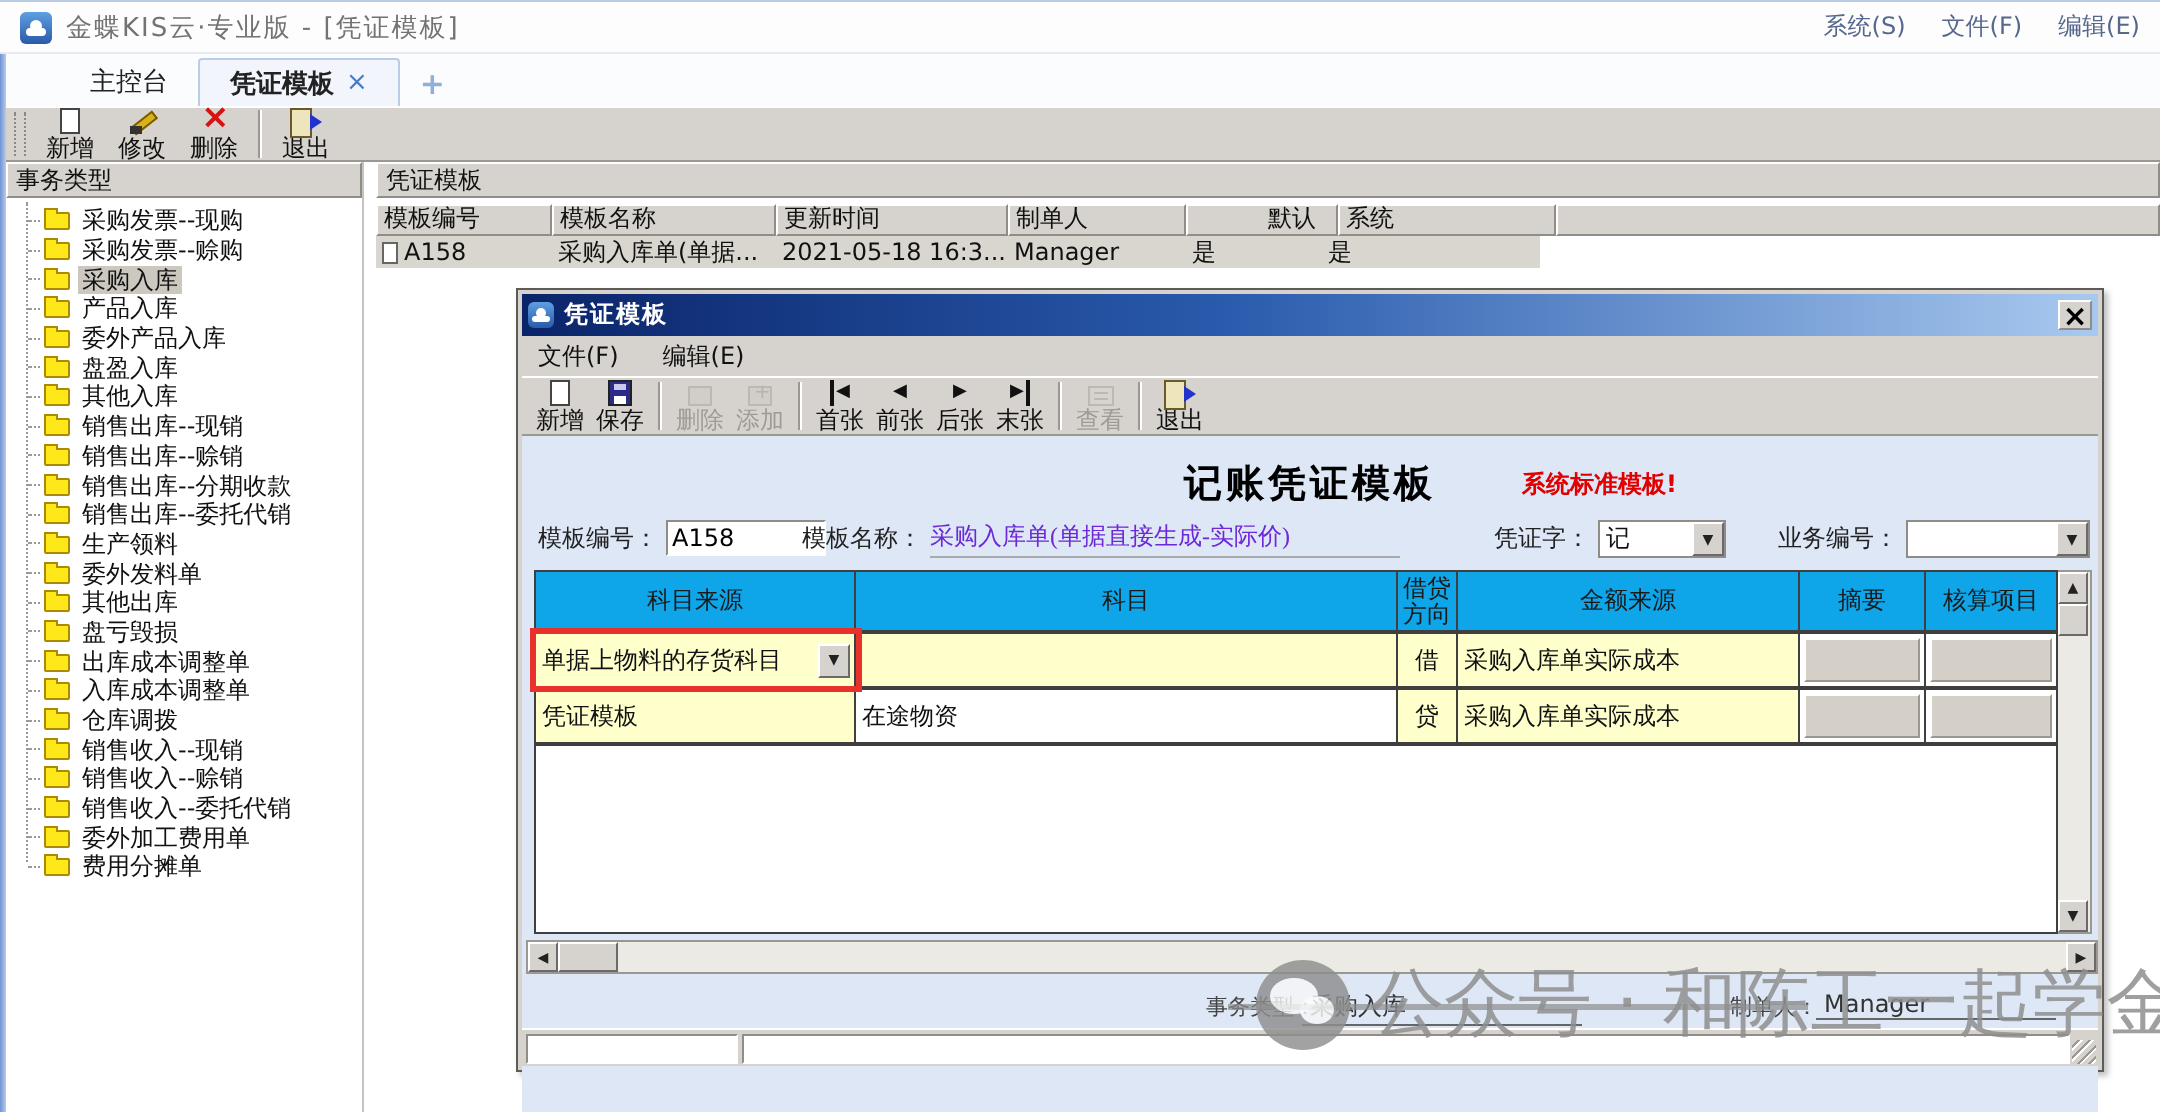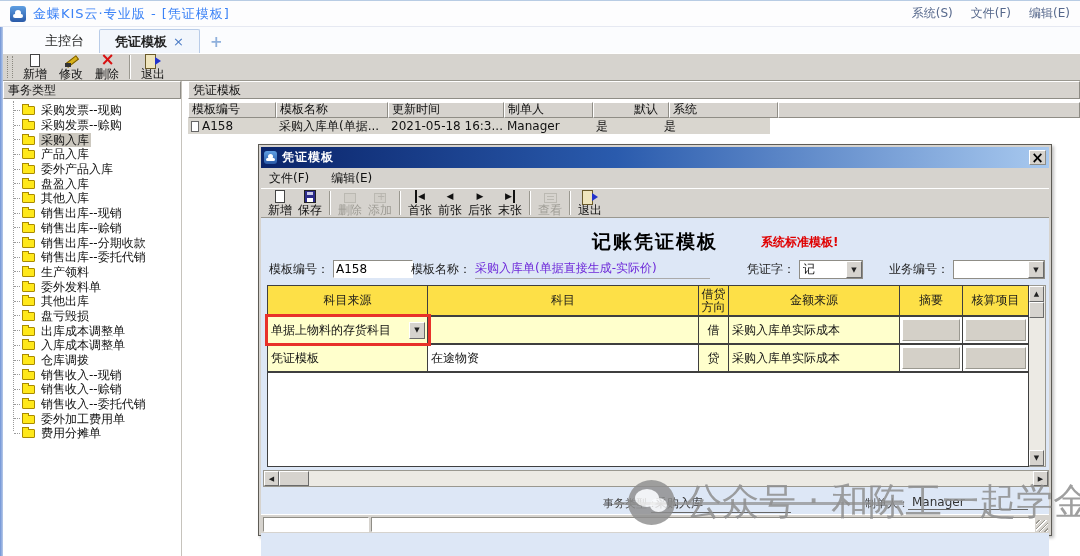--- a/index.html
+++ b/index.html
@@ -10,21 +10,21 @@
 
   
   .raised { background:#d6d3ce; border-top:1px solid #fff; border-left:1px solid #fff;
             border-right:1px solid #8f8d86; border-bottom:1px solid #8f8d86; }
   .sunken { background:#fff; border-top:1px solid #8f8d86; border-left:1px solid #8f8d86;
             border-right:1px solid #fff; border-bottom:1px solid #fff; }
 
   
   .titlebar { position:absolute; left:0; top:0; width:1080px; height:26px; background:#fdfdfe;
               display:flex; align-items:center; padding:0 10px; border-bottom:1px solid #e6e9f2; }
-  .title-text { margin-left:7px; font-size:13px; color:#3b82f6; letter-spacing:1px; }
+  .title-text { margin-left:7px; font-size:13px; color:#737373; letter-spacing:1px; }
   .title-menu { margin-left:auto; display:flex; gap:18px; }
   .tmenu-item { color:#56688c; font-size:12px; cursor:default; }
 
   .cloud-icon { position:relative; display:inline-block; width:16px; height:16px; border-radius:3px;
                 background:linear-gradient(#5f9fe2,#2a5aa8); flex:none; }
   .cloud-icon::before { content:""; position:absolute; left:3px; top:8px; width:10px; height:4px;
                         border-radius:3px; background:#fff; }
   .cloud-icon::after { content:""; position:absolute; left:5px; top:4px; width:6px; height:6px;
                        border-radius:50%; background:#fff; }
   .cloud-icon.sm { width:13px; height:13px; }
@@ -126,39 +126,39 @@
                  display:flex; align-items:center; padding-left:4px; }
   .dlg-toolbar .tbtn { min-width:30px; height:28px; }
   .dlg-body { position:absolute; left:2px; top:73px; right:2px; height:380px; background:#dde7f6; overflow:visible; }
 
   .dlg-heading-row { position:relative; height:26px; margin-top:11px; text-align:center; }
   .dlg-heading { font-size:19px; font-weight:bold; letter-spacing:2px; color:#000; }
   .dlg-notice { position:absolute; left:500px; top:5px; color:#e00000; font-size:12px; font-weight:bold; }
 
   .dlg-form { position:relative; height:26px; margin-top:2px; font-size:12px; }
   .fgroup { position:absolute; top:3px; display:flex; align-items:center; }
-  .f1 { left:8px; } .f2 { left:150px; } .f3 { left:486px; } .f4 { left:628px; }
+  .f1 { left:8px; } .f2 { left:140px;font-family:Liberation Serif, serif; } .f3 { left:486px; } .f4 { left:628px; }
   .flabel { color:#222; margin-right:4px; white-space:nowrap; }
   .finput { width:80px; height:18px; border:1px solid #8f8d86; border-right-color:#fff; border-bottom-color:#fff;
             background:#fff; font-size:12px; padding:0 2px; font-family:inherit; }
   .fname-value { display:inline-block; width:235px; color:#6d28d9; border-bottom:1px solid #aaa;
                  padding-bottom:1px; white-space:nowrap; overflow:hidden; }
   .combo { display:flex; align-items:center; background:#fff; border:1px solid #8f8d86; height:19px; }
   .combo-value { padding:0 3px; font-size:12px; flex:1; }
   .combo.w64 { width:64px; } .combo.w92 { width:92px; }
   .combo-btn { width:16px; height:17px; flex:none; background:#d6d3ce; margin-left:auto;
                border-top:1px solid #fff; border-left:1px solid #fff;
                border-right:1px solid #6a6a6a; border-bottom:1px solid #6a6a6a;
                display:flex; align-items:center; justify-content:center; }
   .combo-btn::before { content:"▼"; font-size:7px; color:#222; }
 
   
   .grid { position:absolute; left:6px; top:67px; width:779px; height:182px; display:flex; }
   .grid-cols { width:762px; border:1px solid #3f3f3f; background:#fff; }
-  .ghead { display:flex; height:31px; background:#fde047; border-bottom:2px solid #3f3f3f; }
+  .ghead { display:flex; height:31px; background:#0ea5e9; border-bottom:2px solid #3f3f3f; }
   .ghcell { display:flex; align-items:center; justify-content:center; text-align:center;
             font-size:12px; line-height:13px; color:#1a1a1a; border-right:1px solid #3f3f3f; }
   .ghcell:last-child { border-right:none; }
   .grow { display:flex; height:28px; border-bottom:2px solid #3f3f3f; position:relative; }
   .gcell { display:flex; align-items:center; border-right:1px solid #3f3f3f; background:#fff;
            padding-left:3px; overflow:visible; }
   .gcell:last-child { border-right:none; }
   .gcell.yellow { background:#ffffcc; }
   .gcell.center { justify-content:center; padding-left:0; }
   .gtext { font-size:12px; white-space:nowrap; }

